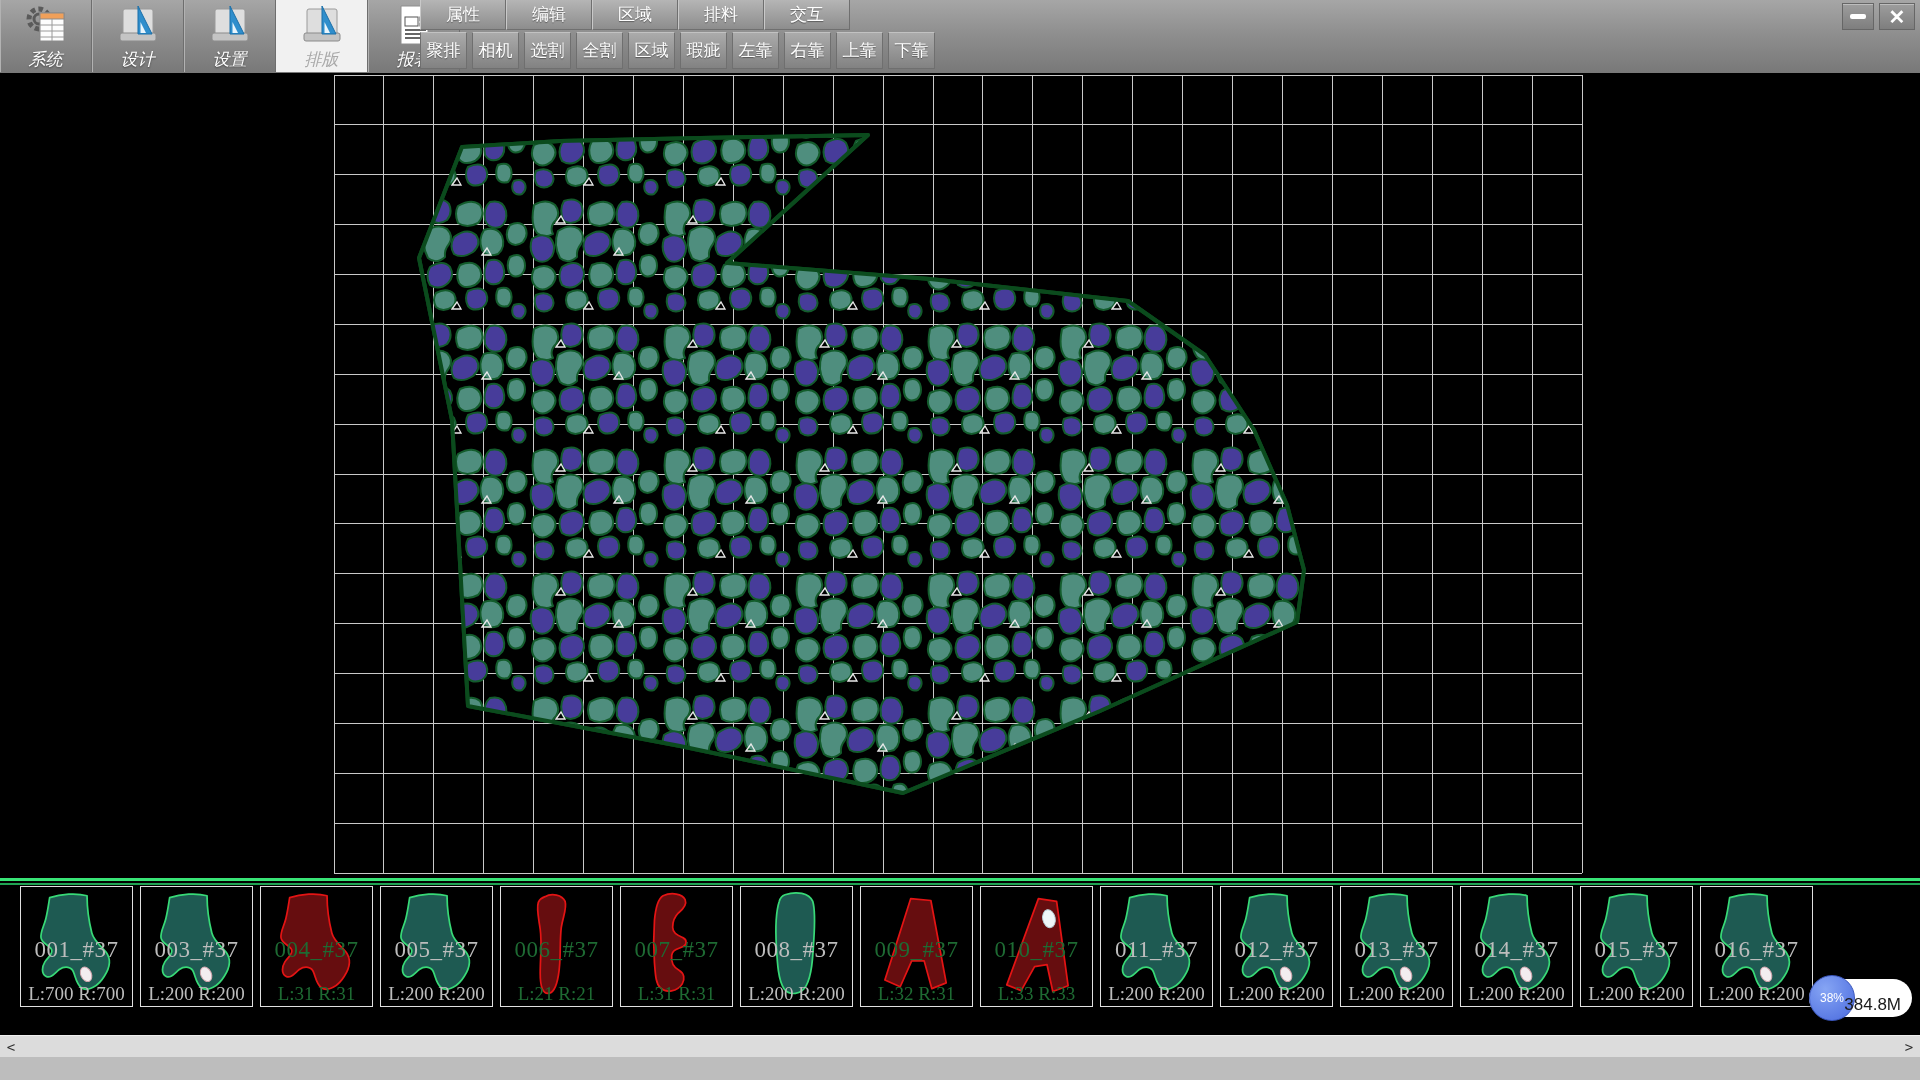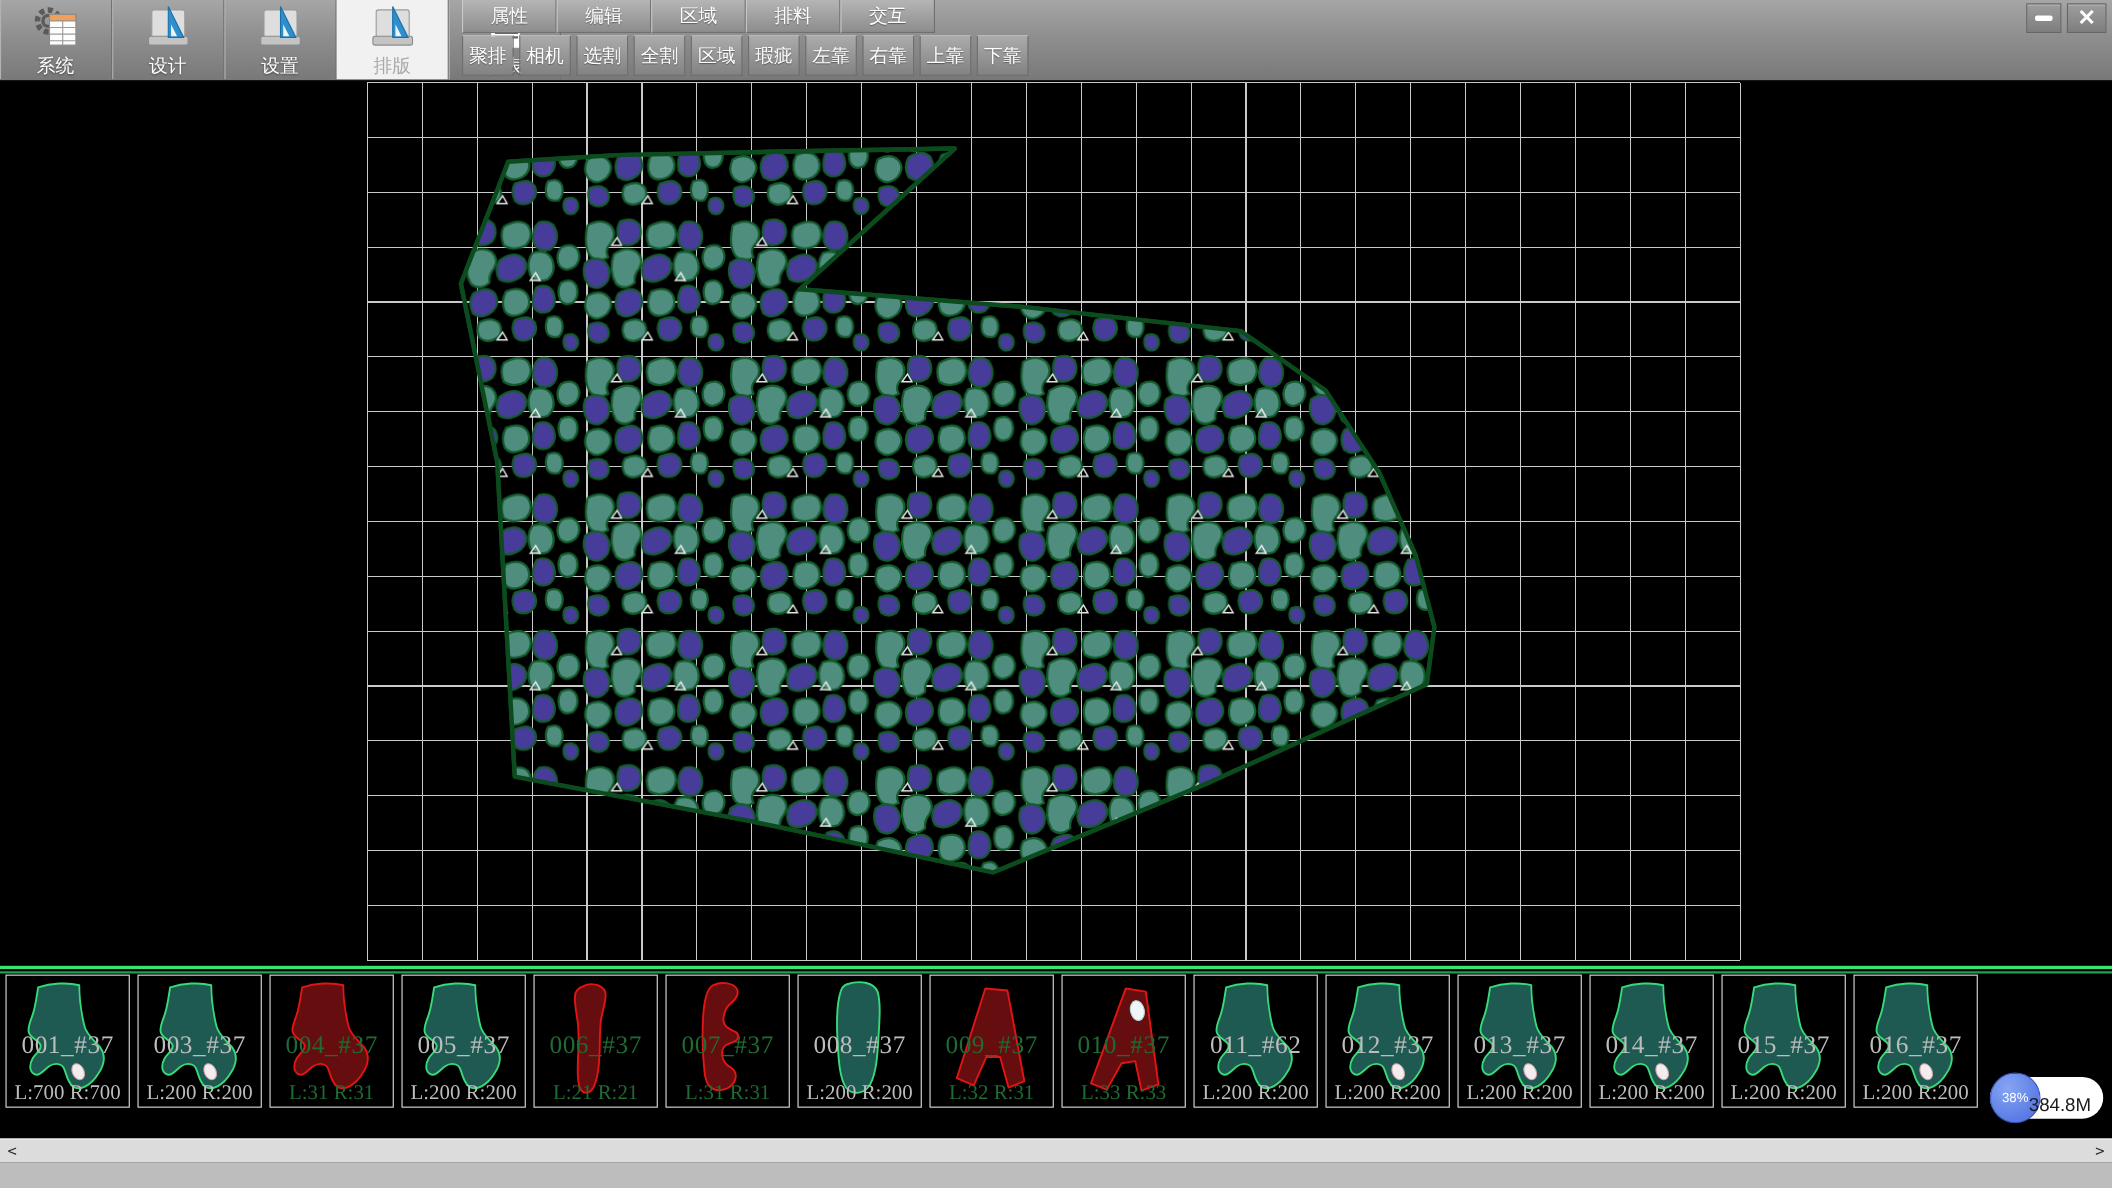--- a/index.html
+++ b/index.html
@@ -3,23 +3,23 @@
 <meta charset="utf-8">
 <style>
   html,body{margin:0;padding:0;background:#222;}
   .app{position:relative;width:1920px;height:1080px;background:#000;overflow:hidden;
        font-family:"Liberation Sans",sans-serif;-webkit-font-smoothing:antialiased;}
 
   
   .ribbon{position:absolute;left:0;top:0;width:1920px;height:73px;
           background:linear-gradient(#a6a6a6,#8f8f8f 45%,#787878);border-bottom:1px solid #5f5f5f;}
   .main-buttons{position:absolute;left:0;top:0;height:72px;display:flex;}
-  .main-btn{width:102px;height:72px;box-sizing:border-box;border-right:1px solid #6e6e6e;
+  .main-btn{width:92px;height:72px;box-sizing:border-box;border-right:1px solid #6e6e6e;
             box-shadow:inset 1px 0 0 #b2b2b2;display:flex;flex-direction:column;align-items:center;
-            justify-content:flex-end;padding-bottom:2px;cursor:default;}
+            justify-content:flex-end;padding-bottom:2px;cursor:default;font-style:italic;}
   .main-btn .icon{flex:1;display:flex;align-items:center;justify-content:center;width:100%;}
   .main-btn .lbl{font-size:17px;line-height:20px;color:#fff;text-shadow:0 1px 2px rgba(0,0,0,.45);}
   .main-btn.active{background:#f1f1f1;box-shadow:none;}
   .main-btn.active .lbl{color:#a8a8a8;text-shadow:none;}
 
   .tabs{position:absolute;left:420px;top:0;height:42px;display:flex;}
   .tab{width:86px;height:30px;box-sizing:border-box;display:flex;align-items:center;justify-content:center;
        background:linear-gradient(#b5b5b5,#8d8d8d);border:1px solid #6f6f6f;border-left:1px solid #c9c9c9;
        border-top:none;color:#fff;font-size:17px;text-shadow:0 1px 1px rgba(0,0,0,.4);cursor:default;}
   .tools{position:absolute;left:420px;top:32px;height:38px;display:flex;gap:5px;}
@@ -37,21 +37,21 @@
   
   .canvas{position:absolute;left:0;top:73px;width:1920px;height:805px;background:#000;}
   .canvas svg{display:block;}
 
   
   .sep1{position:absolute;left:0;top:878px;width:1920px;height:3px;background:#38e476;}
   .sep2{position:absolute;left:0;top:883px;width:1920px;height:2px;background:#1fa352;}
 
   
   .thumbs{position:absolute;left:0;top:886px;width:1920px;height:122px;display:flex;gap:7px;
-          padding-left:5px;box-sizing:border-box;}
+          padding-left:20px;box-sizing:border-box;}
   .thumb{width:113px;height:121px;flex:none;position:relative;background:#000;
          border:1px solid #e0e0e0;box-sizing:border-box;cursor:default;}
   .thumb svg{position:absolute;inset:2px;width:107px;height:115px;}
   .tname{position:absolute;top:50px;left:0;width:100%;text-align:center;
          font-family:"Liberation Serif",serif;font-size:23px;letter-spacing:.5px;}
   .tlr{position:absolute;bottom:1px;left:0;width:100%;text-align:center;
        font-family:"Liberation Serif",serif;font-size:19px;}
   .txt-gray{color:#bdbdbd;} .txt-green{color:#1e6b33;}
   .piece-teal{fill:#1e5a52;stroke:#38d977;stroke-width:1.8;}
   .piece-red{fill:#660d0f;stroke:#e31414;stroke-width:1.8;}
@@ -327,21 +327,21 @@
           <path d="M52 10 L71 13 L83 101 L67 107 L61 79 L48 81 L34 106 L19 100 Z" class="piece-red" stroke-linejoin="round"></path>
           <ellipse cx="63" cy="31" rx="6.5" ry="9.5" transform="rotate(-12 63 31)" fill="#eef6f8" stroke="#b9d4da"></ellipse>
         </svg>
         <div class="tname txt-green">010_#37</div>
         <div class="tlr txt-green">L:33 R:33</div>
       </div>
       <div class="thumb">
         <svg viewBox="0 0 100 120" preserveAspectRatio="xMidYMid meet">
           <path d="M22 9 C34 5 50 4 61 7 C61 20 63 34 66 46 C68 54 75 59 81 66 C86 73 85 82 79 91 C73 101 62 108 55 103 C50 99 49 92 47 87 C45 81 38 80 32 84 C27 88 23 94 18 91 C13 88 14 81 17 76 C20 71 26 68 24 63 C21 58 14 57 13 51 C12 45 16 39 18 31 C20 23 21 15 22 9 Z" class="piece-teal" stroke-linejoin="round"></path>
         </svg>
-        <div class="tname txt-gray">011_#62</div>
+        <div class="tname txt-gray">011_#37</div>
         <div class="tlr txt-gray">L:200 R:200</div>
       </div>
       <div class="thumb">
         <svg viewBox="0 0 100 120" preserveAspectRatio="xMidYMid meet">
           <path d="M22 9 C34 5 50 4 61 7 C61 20 63 34 66 46 C68 54 75 59 81 66 C86 73 85 82 79 91 C73 101 62 108 55 103 C50 99 49 92 47 87 C45 81 38 80 32 84 C27 88 23 94 18 91 C13 88 14 81 17 76 C20 71 26 68 24 63 C21 58 14 57 13 51 C12 45 16 39 18 31 C20 23 21 15 22 9 Z" class="piece-teal" stroke-linejoin="round"></path>
           <ellipse cx="60" cy="89" rx="5.5" ry="8" transform="rotate(-25 60 89)" fill="#f3edf0" stroke="#d3a6ae"></ellipse>
         </svg>
         <div class="tname txt-gray">012_#37</div>
         <div class="tlr txt-gray">L:200 R:200</div>
       </div>

